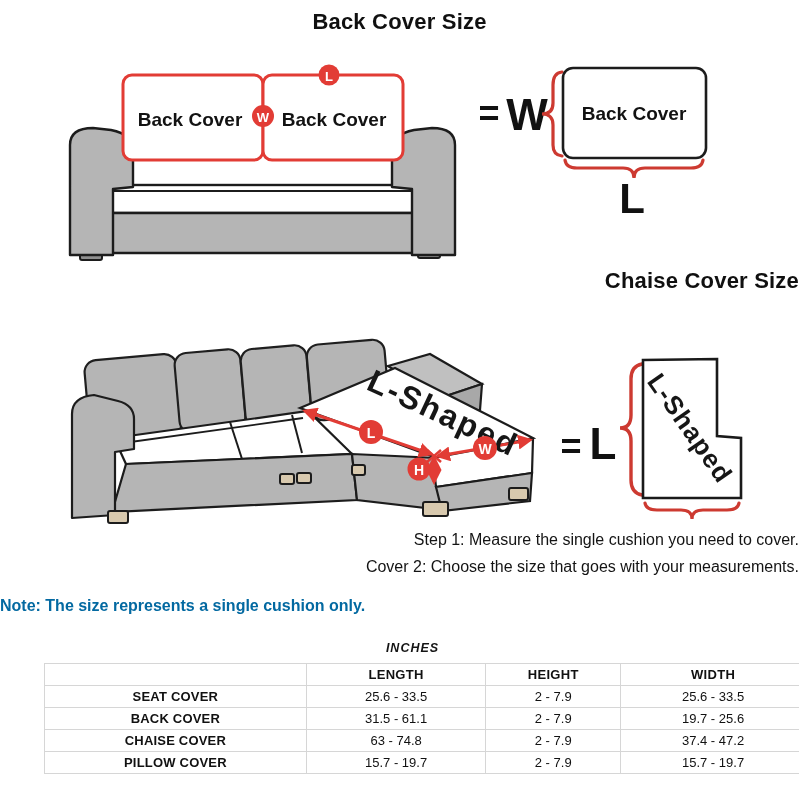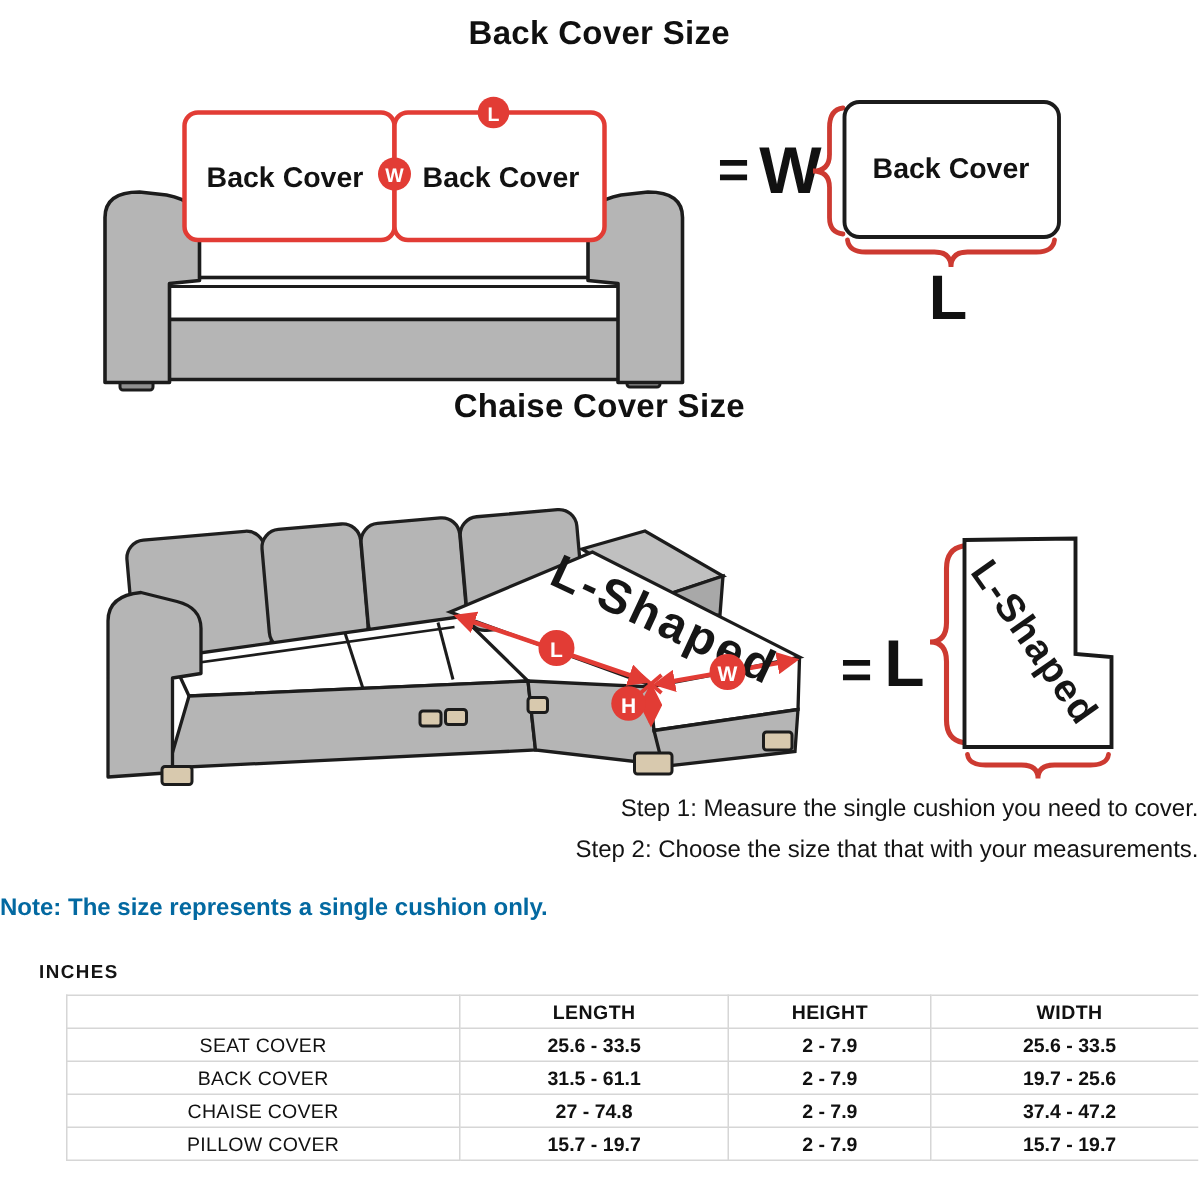--- a/index.html
+++ b/index.html
@@ -6,31 +6,31 @@
   .page{
     position:relative;width:799px;height:789px;background:#fff;overflow:hidden;
     font-family:"Liberation Sans",sans-serif;color:#111;
   }
   .abs{position:absolute;left:0;width:100%;}
   .section-title{
     text-align:center;font-size:22px;font-weight:bold;color:#101010;letter-spacing:.2px;
   }
   .step-line{text-align:right;font-size:16px;color:#141414;}
   .note-line{text-align:left;font-size:16px;font-weight:bold;color:#0369a1;}
-  .inches-label{text-align:left;font-size:12.5px;font-weight:bold;letter-spacing:1px;text-indent:26px;color:#141414;}
+  .inches-label{text-align:center;font-size:12.5px;font-weight:bold;letter-spacing:1px;text-indent:26px;color:#141414;font-style:italic;}
   table.size-table{
     position:absolute;left:16px;top:663px;width:762px;border-collapse:collapse;table-layout:fixed;margin-left:28px;
   }
   table.size-table td,table.size-table th{
     border:1px solid #d6d6d6;height:21px;text-align:center;vertical-align:middle;
     font-size:13px;padding:0 2px;white-space:nowrap;
   }
   table.size-table th{font-weight:bold;letter-spacing:.3px;}
-  td.row-label{font-weight:normal;letter-spacing:.2px;}
-  td.val{font-weight:700;}
+  td.row-label{font-weight:bold;letter-spacing:.2px;}
+  td.val{font-weight:400;}
   col.c-label{width:34.4%;} col.c-len{width:23.6%;} col.c-hei{width:17.7%;} col.c-wid{width:24.3%;}
   svg text{font-family:"Liberation Sans",sans-serif;}
 </style>
 </head>
 <body>
 
 <div class="page">
 
   <div class="abs section-title" style="top:9px;">Back Cover Size</div>
 
@@ -60,21 +60,21 @@
 
     <text x="489" y="68" text-anchor="middle" dominant-baseline="central" font-size="36" font-weight="bold" fill="#111">=</text>
     <text x="527" y="69" text-anchor="middle" dominant-baseline="central" font-size="44" font-weight="bold" fill="#111">W</text>
     <path d="M562,27 Q553,28 553,40 L553,58 Q553,69 542,69 Q553,69 553,80 L553,100 Q553,110 562,111" fill="none" stroke="#cd3a31" stroke-width="3.2" stroke-linecap="round"></path>
     <rect x="563" y="23" width="143" height="90" rx="10" fill="#ffffff" stroke="#1c1c1c" stroke-width="2.6"></rect>
     <text x="634" y="68" text-anchor="middle" dominant-baseline="central" font-size="19" font-weight="bold" fill="#121212">Back Cover</text>
     <path d="M565,115 Q566,123 577,123 L623,123 Q634,123 634,133 Q634,123 645,123 L691,123 Q702,123 703,115" fill="none" stroke="#cd3a31" stroke-width="3.2" stroke-linecap="round"></path>
     <text x="632" y="153" text-anchor="middle" dominant-baseline="central" font-size="42" font-weight="bold" fill="#111">L</text>
   </svg>
 
-  <div class="abs section-title" style="top:258px;">Chaise Cover Size</div>
+  <div class="abs section-title" style="top:268px;text-align:right;">Chaise Cover Size</div>
 
   <svg class="abs" style="top:297px;" width="799" height="235" viewBox="0 0 799 235">
     <defs>
       <marker id="arrR" viewBox="0 0 10 10" refX="8" refY="5" markerWidth="5" markerHeight="5" orient="auto-start-reverse">
         <path d="M0,0 L10,5 L0,10 Z" fill="#e23c35"></path>
       </marker>
     </defs>
 
     <rect x="87" y="60" width="92" height="82" rx="12" fill="#b5b5b5" stroke="#1f1f1f" stroke-width="2.2" transform="rotate(-5 133 101)"></rect>
     <rect x="177" y="54" width="66" height="80" rx="12" fill="#b5b5b5" stroke="#1f1f1f" stroke-width="2.2" transform="rotate(-5 210 94)"></rect>
@@ -120,21 +120,21 @@
 
     <text x="571" y="149" text-anchor="middle" dominant-baseline="central" font-size="36" font-weight="bold" fill="#111">=</text>
     <text x="603" y="146" text-anchor="middle" dominant-baseline="central" font-size="44" font-weight="bold" fill="#111">L</text>
     <path d="M642,67 Q631,69 631,82 L631,118 Q631,131 620,131 Q631,131 631,144 L631,183 Q631,196 642,198" fill="none" stroke="#cd3a31" stroke-width="3.4" stroke-linecap="round"></path>
     <polygon points="643,63 717,62 717,139 741,141 741,201 643,201" fill="#ffffff" stroke="#1a1a1a" stroke-width="2.6" stroke-linejoin="miter"></polygon>
     <text transform="translate(690,131) rotate(55)" text-anchor="middle" dominant-baseline="central" font-size="26" font-weight="bold" letter-spacing="1" fill="#161616">L-Shaped</text>
     <path d="M645,206 Q646,213 657,213 L681,213 Q692,213 692,222 Q692,213 703,213 L727,213 Q738,213 739,206" fill="none" stroke="#cd3a31" stroke-width="3.2" stroke-linecap="round"></path>
   </svg>
 
   <div class="abs step-line" style="top:531px;">Step 1: Measure the single cushion you need to cover.</div>
-  <div class="abs step-line" style="top:558px;">Step 2: Choose the size that that with your measurements.</div>
+  <div class="abs step-line" style="top:558px;">Cover 2: Choose the size that goes with your measurements.</div>
   <div class="abs note-line" style="top:597px;">Note: The size represents a single cushion only.</div>
 
   <div class="abs inches-label" style="top:641px;">INCHES</div>
 
   <table class="size-table">
     <colgroup>
         <col class="c-label">
         <col class="c-len">
         <col class="c-hei">
         <col class="c-wid">
@@ -155,21 +155,21 @@
         <td class="val">25.6 - 33.5</td>
       </tr>
       <tr>
         <td class="row-label">BACK COVER</td>
         <td class="val">31.5 - 61.1</td>
         <td class="val">2 - 7.9</td>
         <td class="val">19.7 - 25.6</td>
       </tr>
       <tr>
         <td class="row-label">CHAISE COVER</td>
-        <td class="val">27 - 74.8</td>
+        <td class="val">63 - 74.8</td>
         <td class="val">2 - 7.9</td>
         <td class="val">37.4 - 47.2</td>
       </tr>
       <tr>
         <td class="row-label">PILLOW COVER</td>
         <td class="val">15.7 - 19.7</td>
         <td class="val">2 - 7.9</td>
         <td class="val">15.7 - 19.7</td>
       </tr>
     </tbody>

